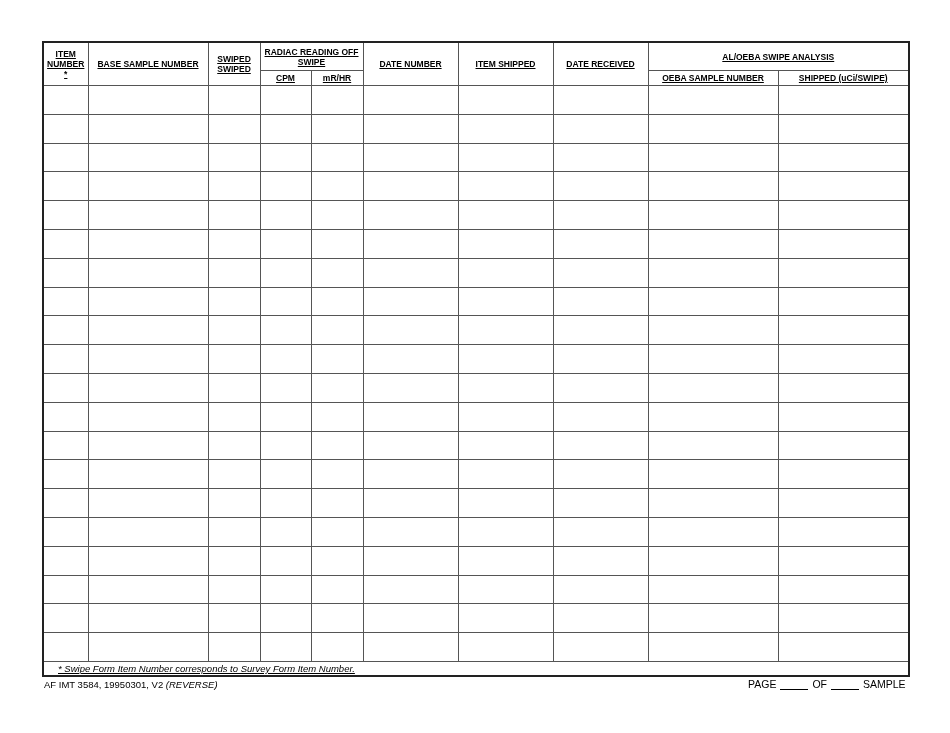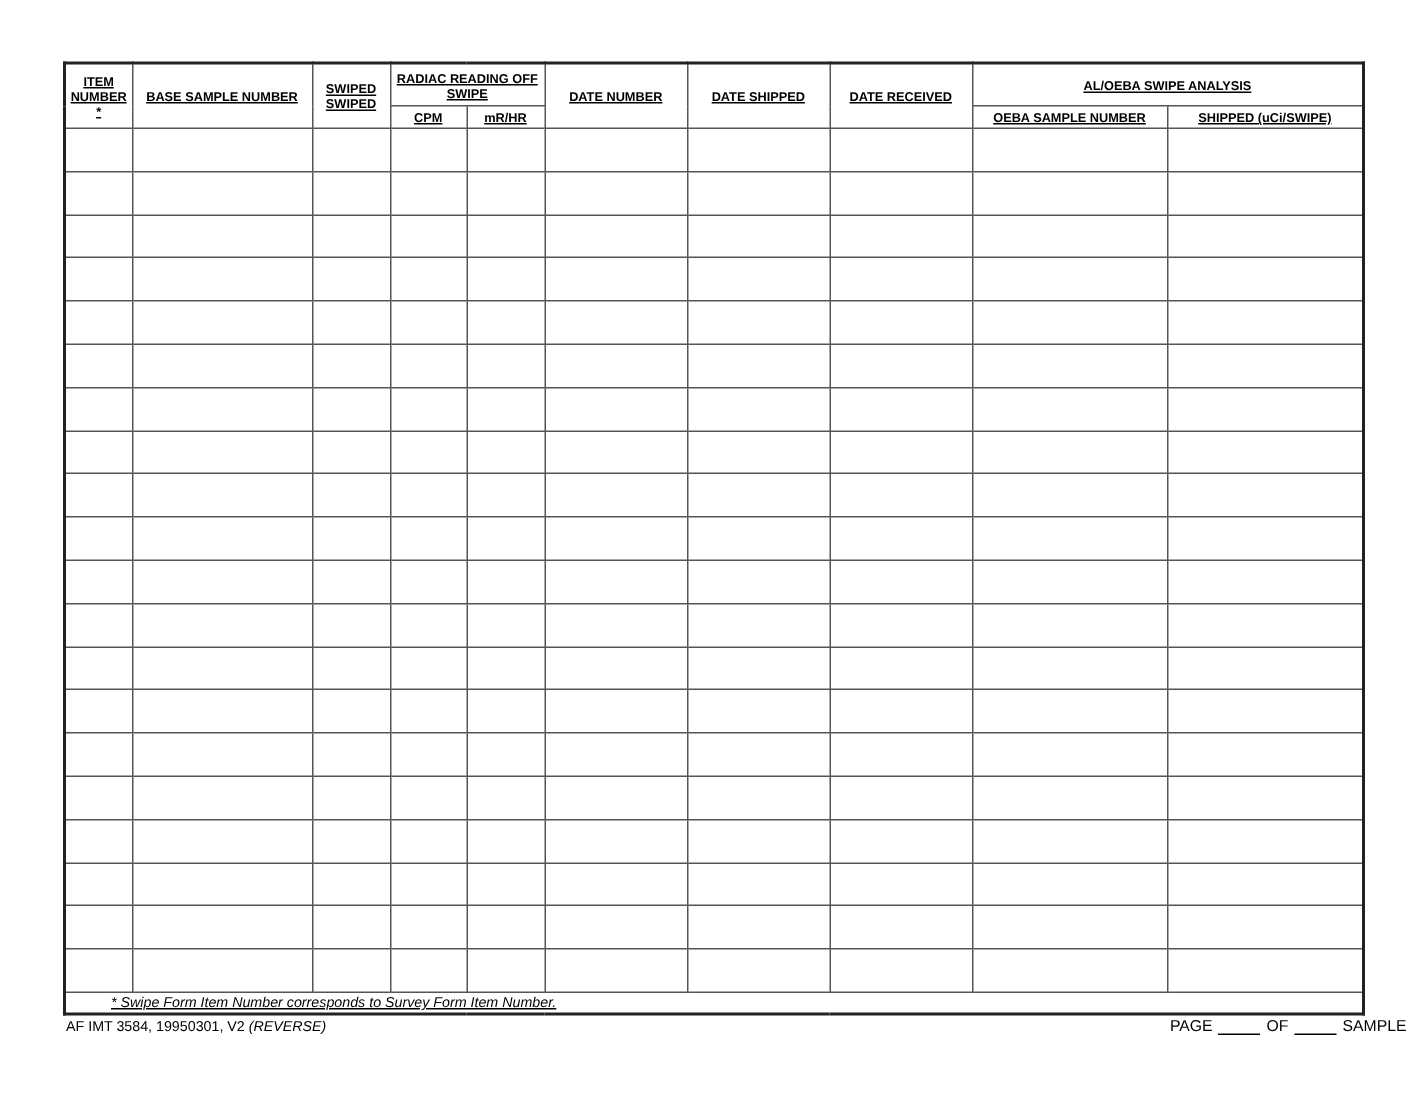--- a/index.html
+++ b/index.html
@@ -14,28 +14,28 @@
     border: 1px solid #555; padding: 0; text-align: center; vertical-align: middle;
   }
   .form-table th {
     font-size: 8.5px; font-weight: bold; line-height: 10px;
   }
   .hdr-top th { height: 27px; }
   .hdr-sub th { height: 14px; }
   .form-table tbody td { height: 27.8px; }
   .form-table tr.foot td {
     height: 13px; text-align: left; font-size: 9.5px; font-style: italic;
-    padding-left: 30px; border-top: 1px solid #555;
+    padding-left: 14px; border-top: 1px solid #555;
   }
   .form-id {
     position: absolute; left: 44px; top: 679px; font-size: 9.5px; font-weight: normal;
   }
   .form-id i { font-style: italic; }
   .page-block {
-    position: absolute; left: 780px; top: 677px; font-size: 10.5px;
+    position: absolute; left: 748px; top: 677px; font-size: 10.5px;
     display: flex; align-items: flex-end;
   }
   .blank { display: inline-block; width: 28px; border-bottom: 1px solid #000; margin: 0 4px; height: 12px; }
 </style>
 </head>
 <body>
 
 <table class="form-table">
   <colgroup>
     <col style="width:45px">
@@ -52,21 +52,21 @@
   <thead>
     <tr class="hdr-top">
       <th rowspan="2">
         <span>ITEM NUMBER</span><br>
         <span>*</span>
       </th>
       <th rowspan="2">BASE SAMPLE NUMBER</th>
       <th rowspan="2">SWIPED SWIPED</th>
       <th colspan="2">RADIAC READING OFF SWIPE</th>
       <th rowspan="2">DATE NUMBER</th>
-      <th rowspan="2">DATE SHIPPED</th>
+      <th rowspan="2">ITEM SHIPPED</th>
       <th rowspan="2">DATE RECEIVED</th>
       <th colspan="2">AL/OEBA SWIPE ANALYSIS</th>
     </tr>
     <tr class="hdr-sub">
       <th>CPM</th>
       <th>mR/HR</th>
       <th>OEBA SAMPLE NUMBER</th>
       <th>SHIPPED (uCi/SWIPE)</th>
     </tr>
   </thead>

